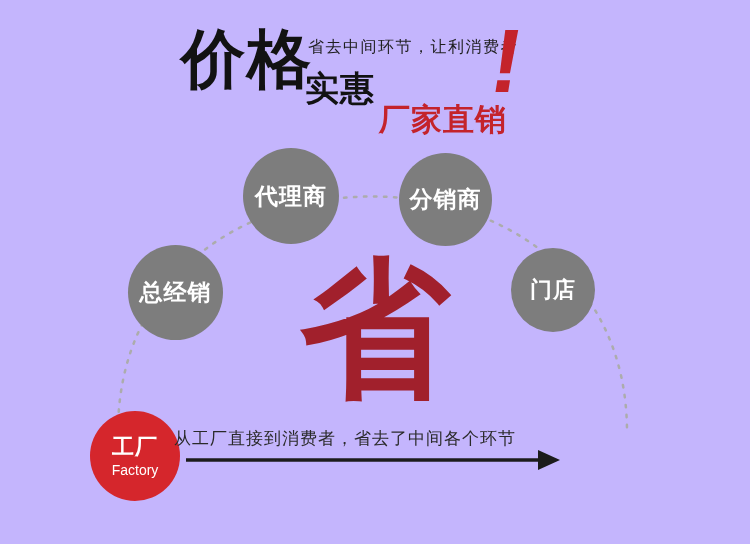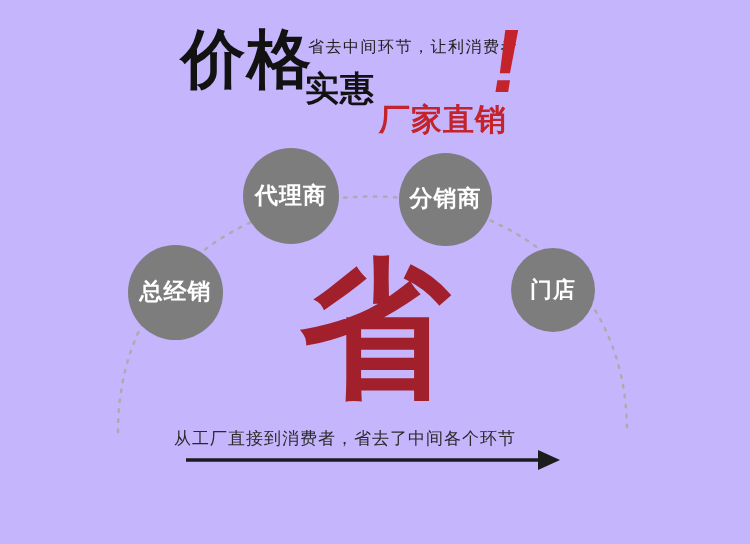--- a/index.html
+++ b/index.html
@@ -38,21 +38,20 @@
   .layer { position:absolute; left:0; top:0; width:750px; height:544px; pointer-events:none; }
   .arc { fill:none; stroke:#acacac; stroke-width:2.5; stroke-dasharray:2.5 7.5; stroke-linecap:round; }
   .arrow-line { stroke:#1c1c1c; stroke-width:3.5; }
   .arrow-head { fill:#1c1c1c; }
 
   
   .node {
     position:absolute; border-radius:50%;
     display:flex; flex-direction:column; align-items:center; justify-content:center;
     text-align:center;
-    font-family:Liberation Serif, serif;
   }
   .node.gray { background:var(--gray-node,#7d7d7d); }
   .node.red  { background:var(--red-node,#d5262c); }
   .node-label { color:#ffffff; font-weight:700; line-height:1.15; }
   .gray .node-label { font-size:23px; letter-spacing:1px; }
   .red  .node-label { font-size:22px; letter-spacing:1px; }
   .node-sub { color:#ffffff; font-size:14px; font-weight:400; margin-top:3px; }
 
   .pos-zjx { left:128px; top:245px; width:95px; height:95px; }
   .pos-dls { left:243px; top:148px; width:96px; height:96px; }
@@ -104,16 +103,20 @@
   </div>
   <div class="node gray pos-md">
     <span class="node-label">门店</span>
   </div>
   <div class="node gray pos-fxs">
     <span class="node-label">分销商</span>
   </div>
 
   <div class="save-char">省</div>
 
+  <div class="node red pos-factory">
+    <span class="node-label">工厂</span>
+    <span class="node-sub">Factory</span>
+  </div>
 
   <div class="arrow-text top">从工厂直接到消费者，省去了中间各个环节</div>
 
 </div>
 
 </body></html>

